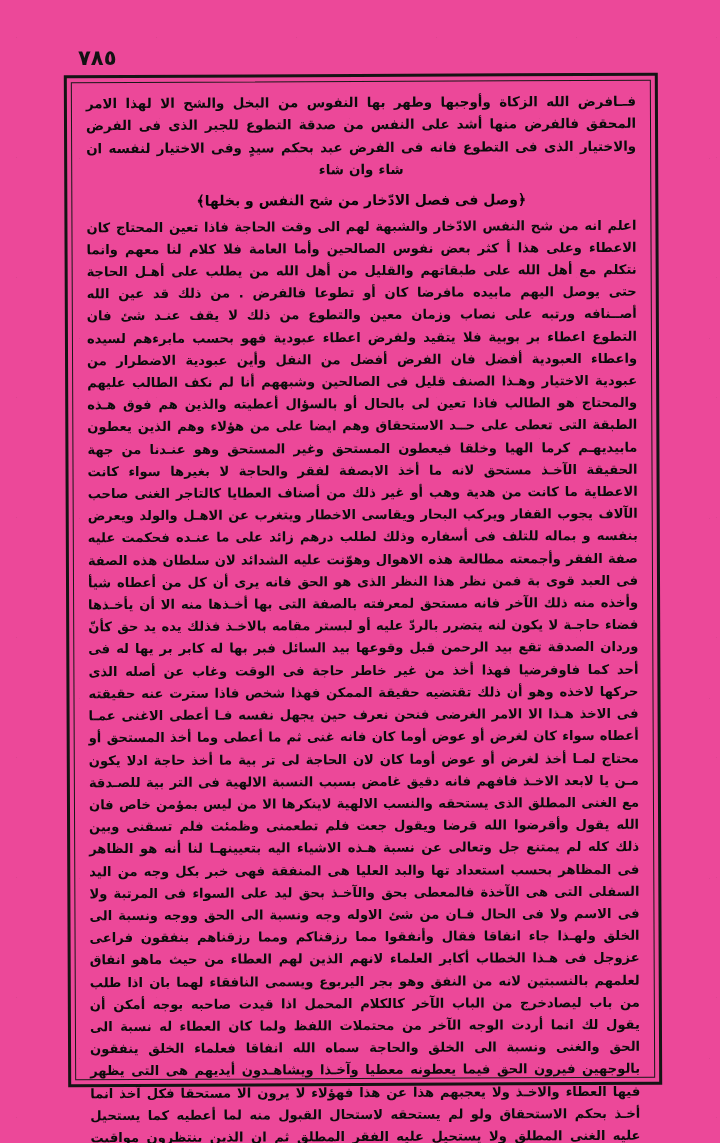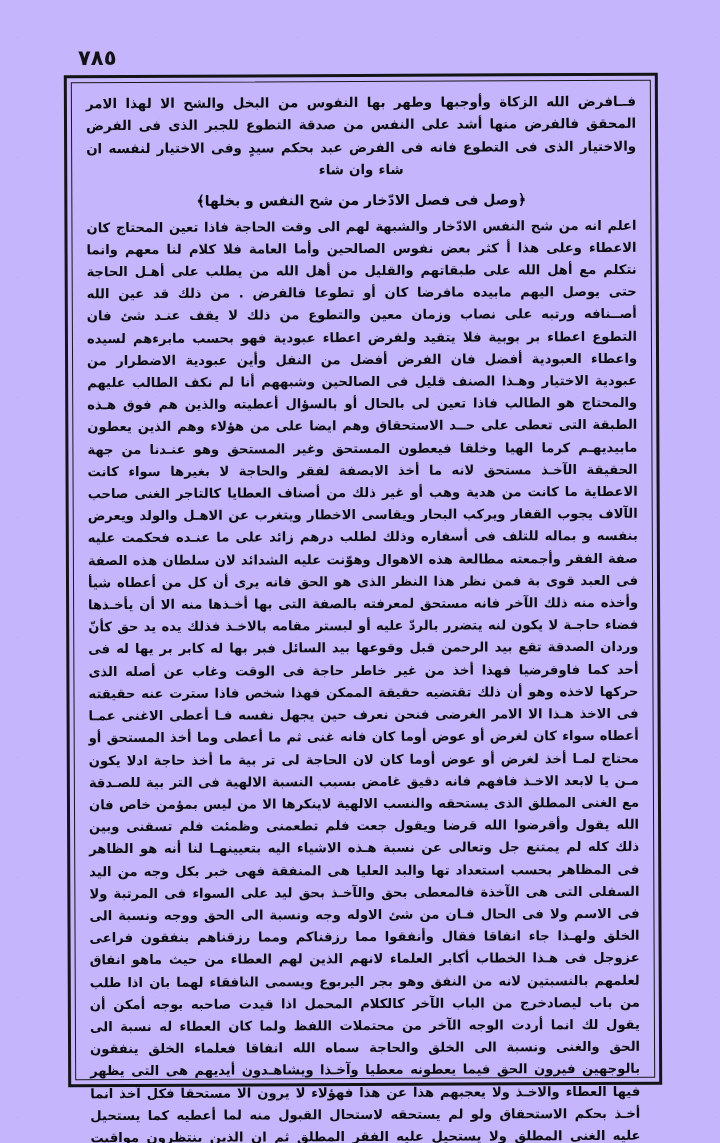--- a/index.html
+++ b/index.html
@@ -11,21 +11,21 @@
     width: 720px;
     height: 1143px;
     overflow: hidden;
     font-family: "DejaVu Sans", sans-serif;
   }
 
   #page {
     position: relative;
     width: 720px;
     height: 1143px;
-    background: #c4b5fd;
+    background: #ec4899;
   }
 
   
   .folio {
     position: absolute;
     left: 78px;
     top: 46px;
     font-family: "DejaVu Sans", sans-serif;
     font-size: 21px;
     font-weight: 700;

